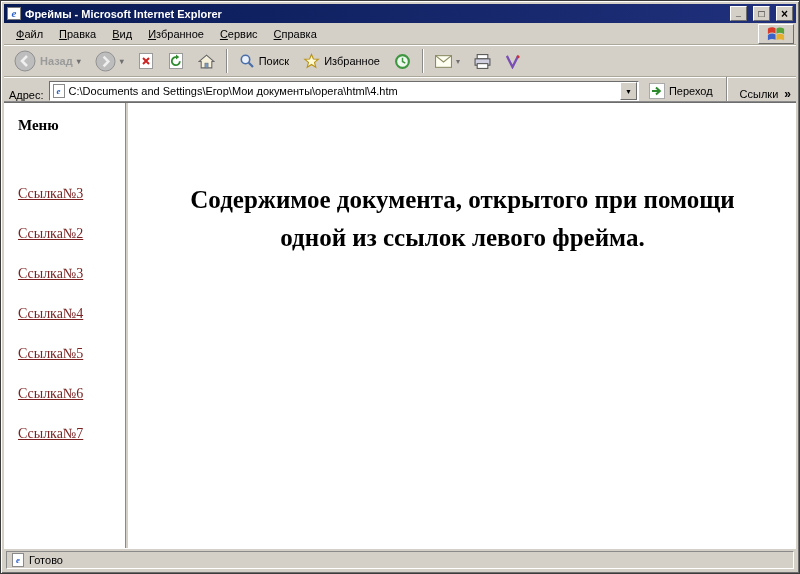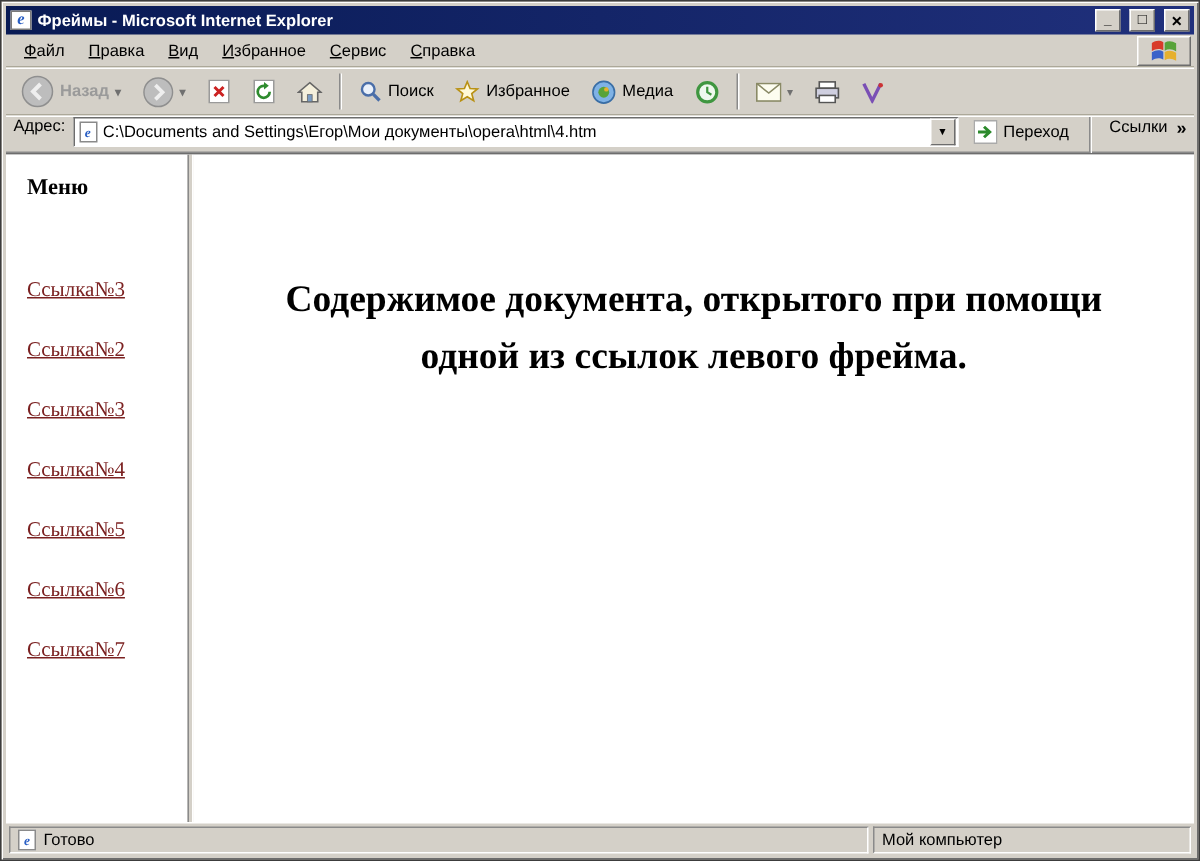--- a/index.html
+++ b/index.html
@@ -62,21 +62,21 @@
   .tb-btn {
     display:flex; align-items:center; gap:4px; padding:2px 5px; height:28px;
     font-size:11px; color:#000; background:transparent; border:1px solid transparent;
   }
   .tb-btn.disabled { color:#9a9a9a;font-weight:bold; }
   .tb-sep { width:2px; height:24px; border-left:1px solid #8a8a8a; border-right:1px solid #fff; margin:0 3px; }
   .chev { font-size:8px; color:#707070; }
 
   
   .addressbar {
-    height:18px; flex:0 0 25px; display:flex; align-items:flex-start; gap:5px;
+    height:18px; flex:0 0 25px; display:flex; align-items:flex-end; gap:5px;
     padding:0 5px; font-size:11px;
     border-top:1px solid #fff; border-bottom:1px solid #8a8a8a;
   }
   .addr-field {
     flex:1; height:20px; background:#fff;
     border:1px solid; border-color:#6d6d6d #fff #fff #6d6d6d;
     display:flex; align-items:center; gap:4px; padding:0 1px 0 3px;
     white-space:nowrap; overflow:hidden;
   }
   .addr-text { flex:1; font-size:11px; overflow:hidden; white-space:nowrap; }
@@ -231,30 +231,20 @@
 
     <button class="tb-btn">
       <span>
         <svg width="17" height="16" viewBox="0 0 16 16">
           <path d="M8 1.5 L9.9 6 L14.8 6.3 L11 9.4 L12.3 14.2 L8 11.5 L3.7 14.2 L5 9.4 L1.2 6.3 L6.1 6 Z" fill="#fff9d6" stroke="#b99114" stroke-width="1.1"></path>
         </svg>
       </span>
       <span>Избранное</span>
     </button>
 
-    <button class="tb-btn">
-      <span>
-        <svg width="17" height="17" viewBox="0 0 16 16">
-          <circle cx="8" cy="8" r="6.8" fill="#7fb2e5" stroke="#3a6ea5"></circle>
-          <circle cx="8" cy="8" r="3.4" fill="#58a33a"></circle>
-          <circle cx="9.6" cy="6.2" r="1.4" fill="#e6b02e"></circle>
-        </svg>
-      </span>
-      <span>Медиа</span>
-    </button>
 
     <button class="tb-btn">
       <span>
         <svg width="17" height="17" viewBox="0 0 16 16">
           <circle cx="8" cy="8" r="6" fill="#eef8ee" stroke="#3f9640" stroke-width="2"></circle>
           <path d="M8 4.5 V8 L10.6 9.6" fill="none" stroke="#3f9640" stroke-width="1.4"></path>
         </svg>
       </span>
     </button>
 
@@ -333,18 +323,15 @@
     <div class="frame-main">
       <p class="doc-text">Содержимое документа, открытого при помощи одной из ссылок левого фрейма.</p>
     </div>
   </div>
 
   <div class="statusbar">
     <div class="status-panel main">
       <span class="mini-page">e</span>
       <span>Готово</span>
     </div>
-    <div class="status-panel zone">
-      <span>Мой компьютер</span>
-    </div>
   </div>
 
 </div>
 
 </body></html>

